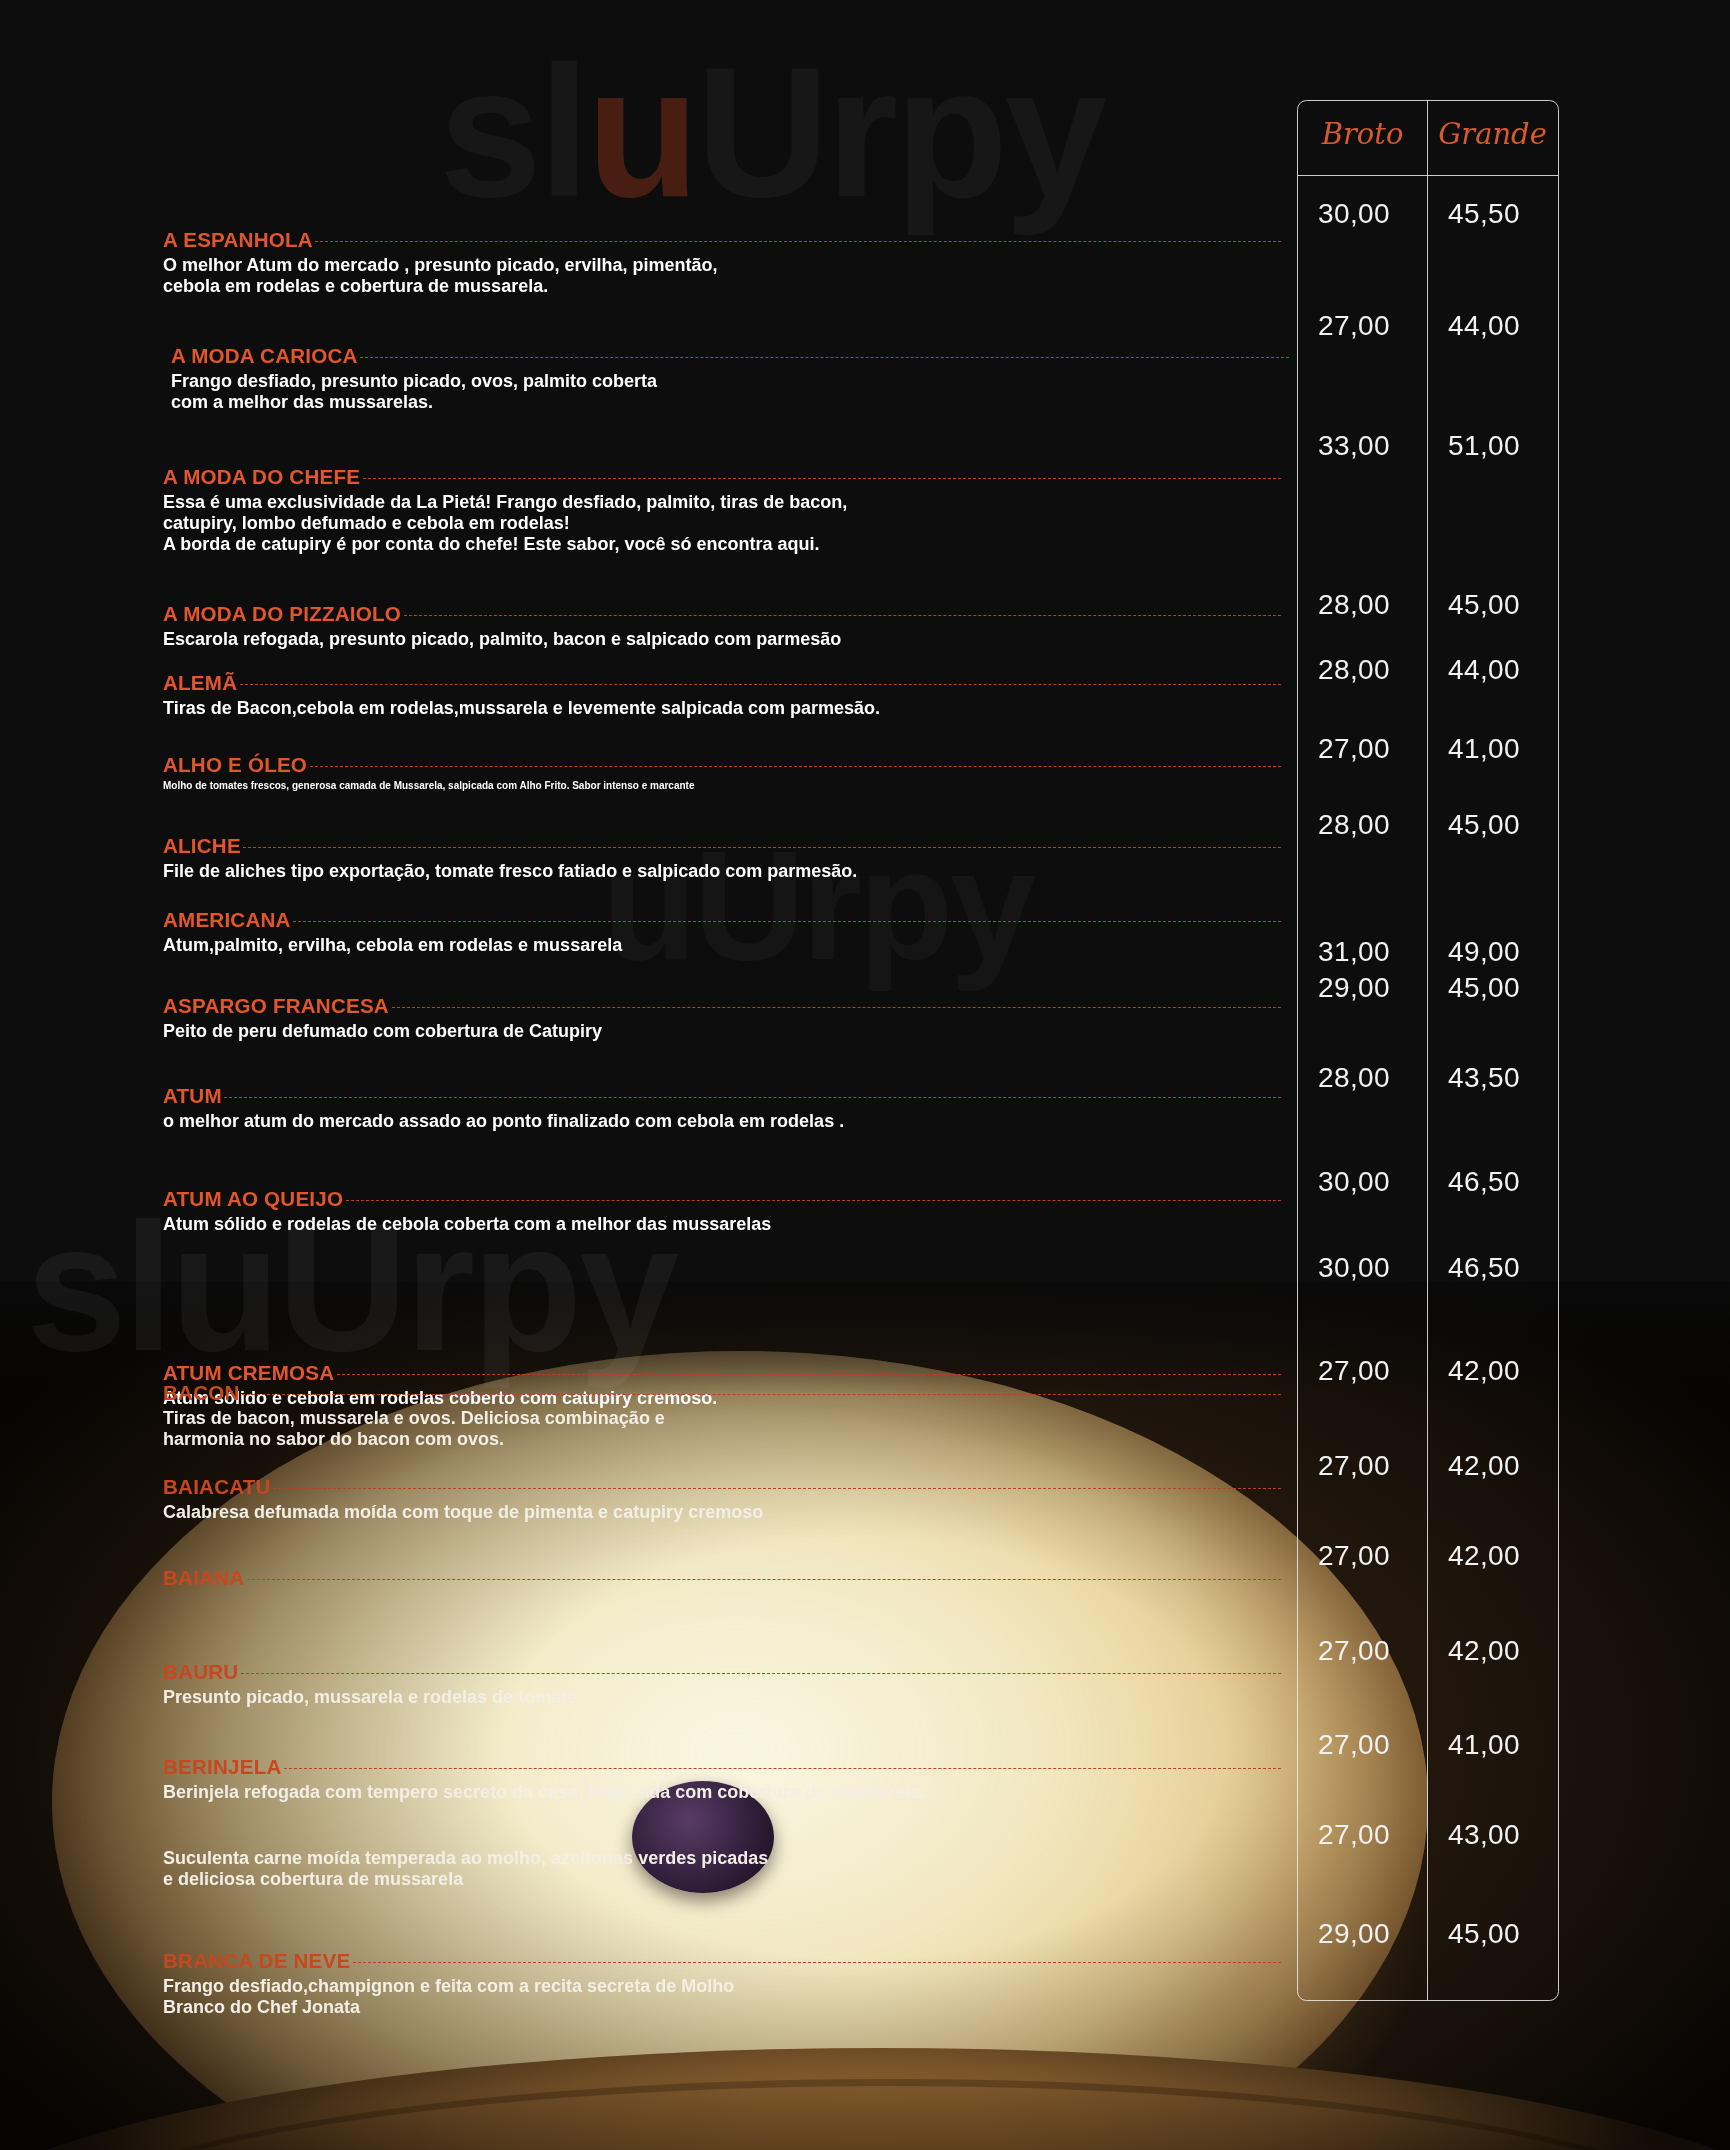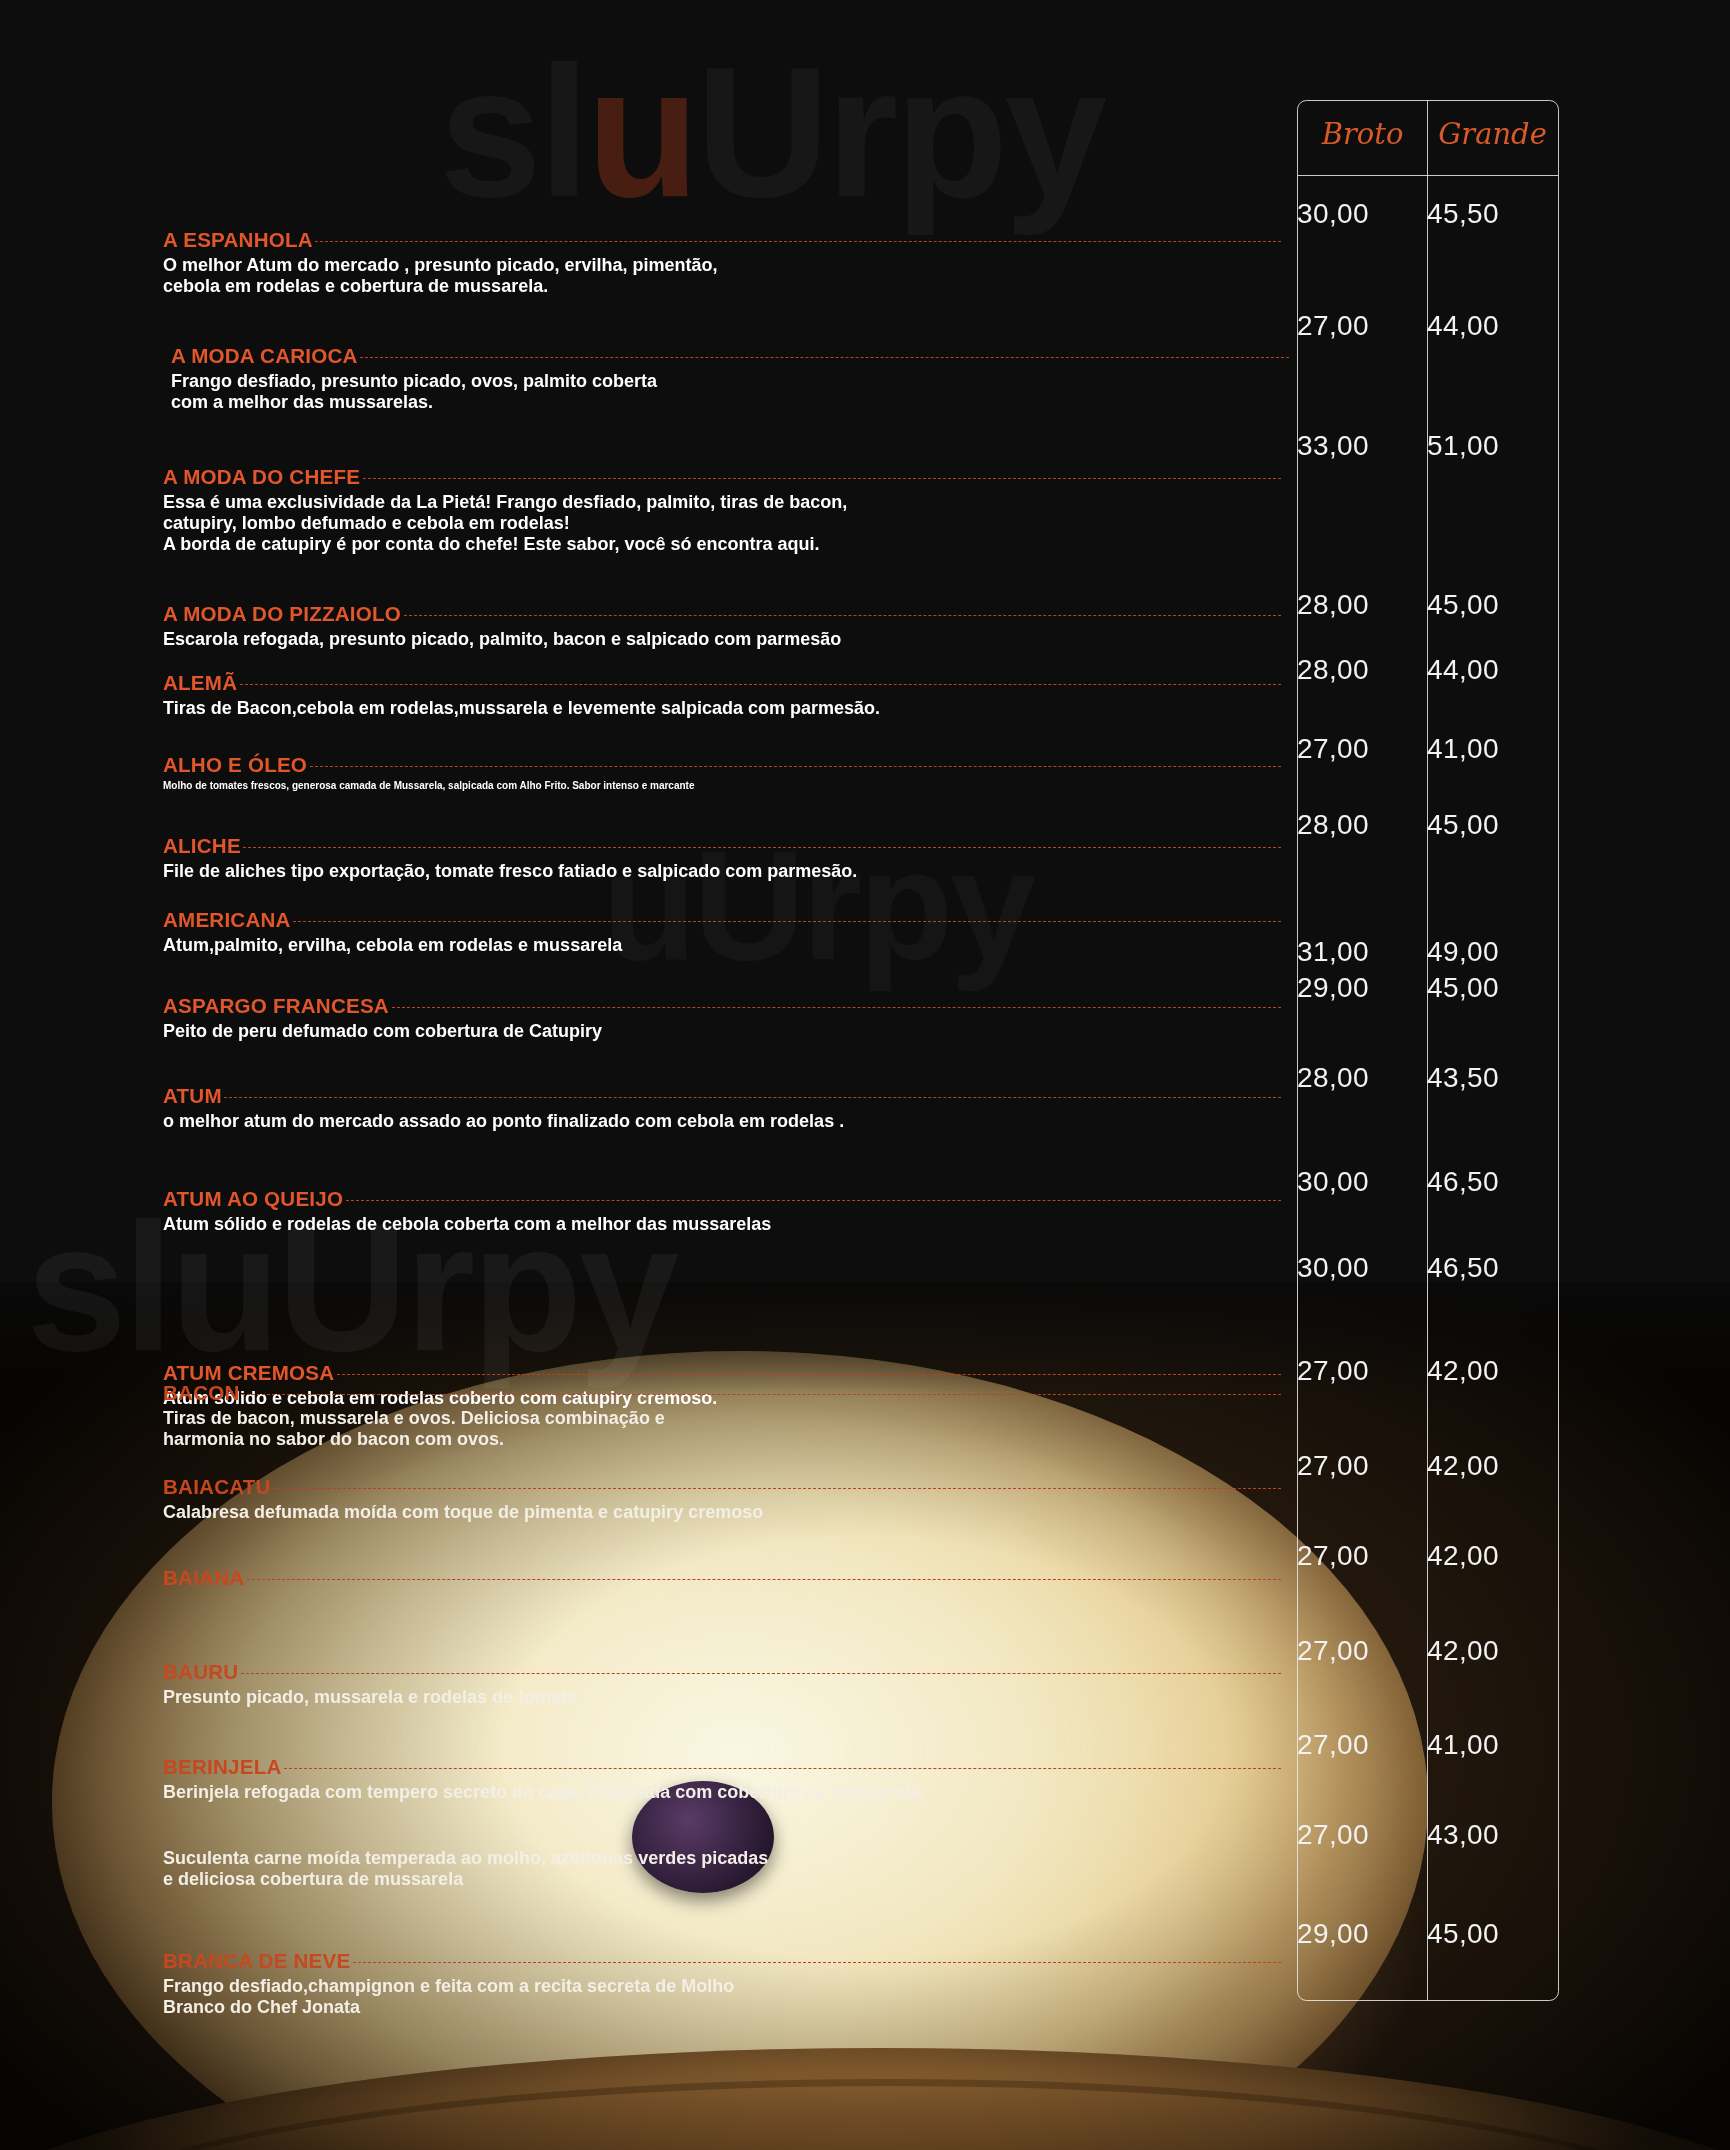--- a/index.html
+++ b/index.html
@@ -128,21 +128,21 @@
     position: absolute;
     left: 1297px;
     width: 262px;
     height: 36px;
     color: #f2f2f2;
     font-size: 28px;
     letter-spacing: 0.4px;
   }
   .price-row .c1, .price-row .c2 {
     position: absolute; top: 0;
-    width: 114px; 
+    width: 114px; text-align: center;
   }
   .price-row .c1 { left: 0; }
   .price-row .c2 { left: 130px; }
 
   
   .item { position: absolute; left: 163px; width: 1118px; }
   .item .name-row {
     display: flex;
     align-items: center;
     white-space: nowrap;

